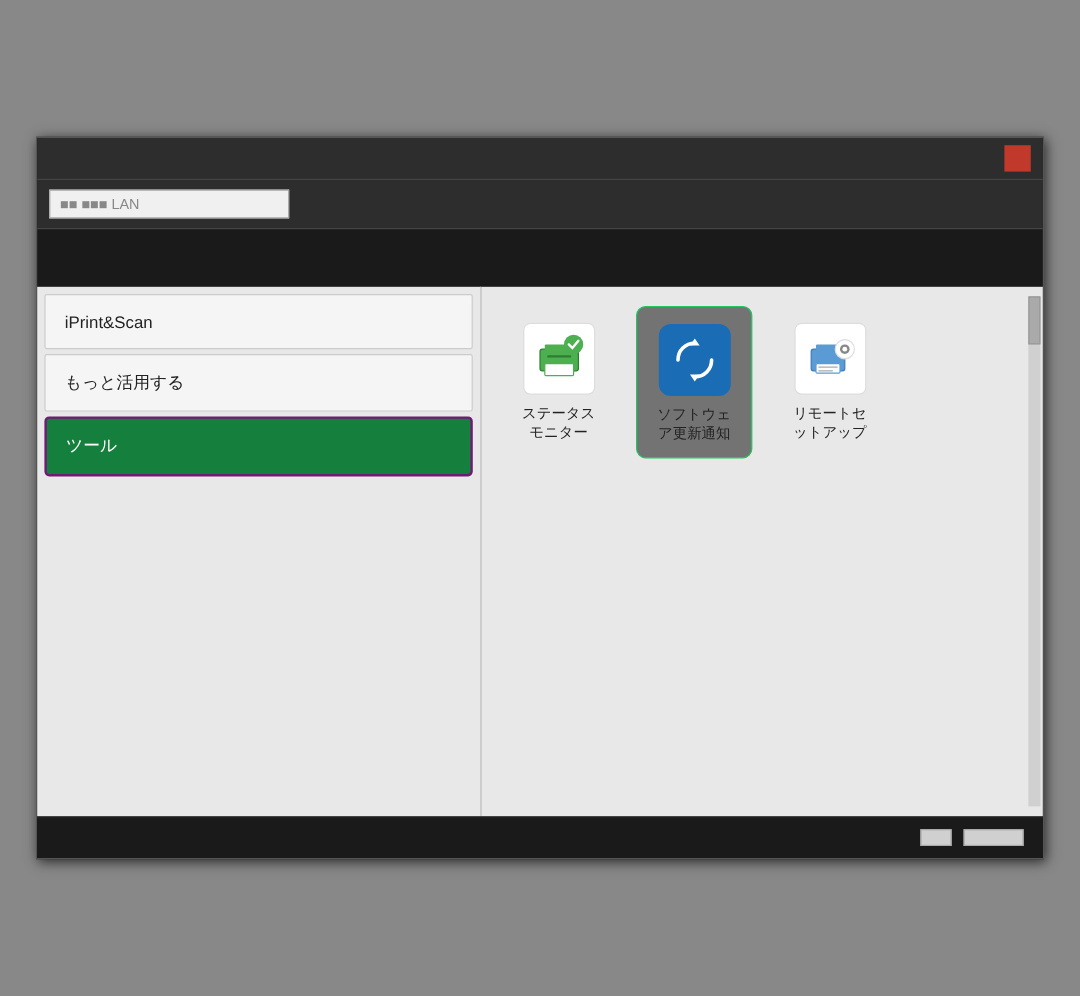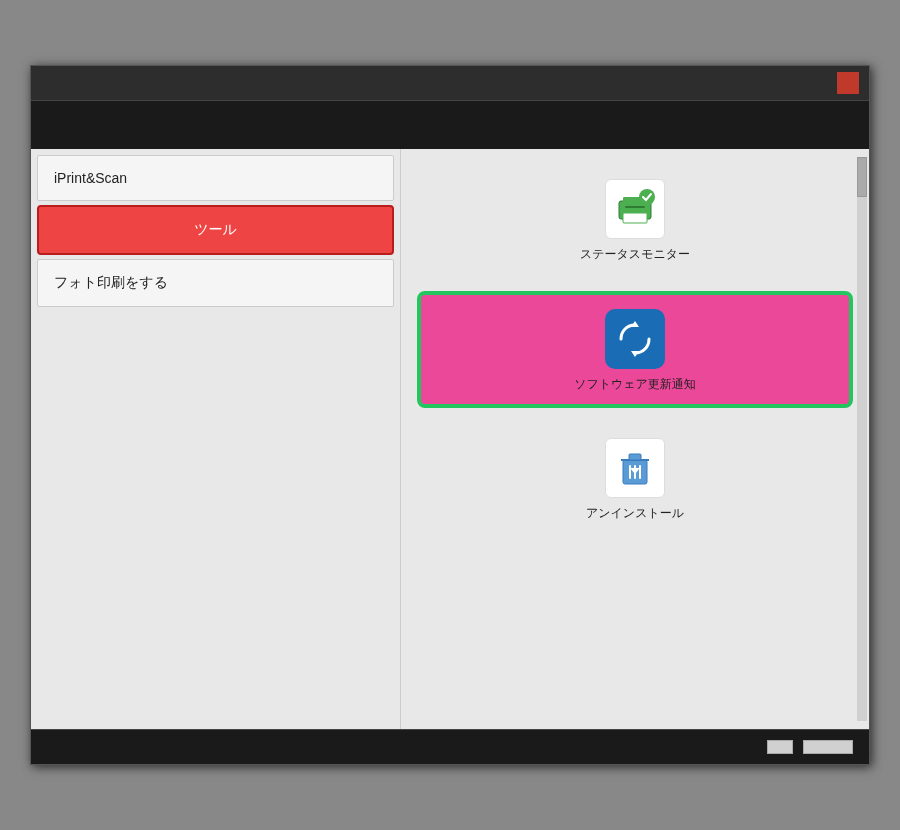--- a/index.html
+++ b/index.html
@@ -71,71 +71,70 @@
       position: absolute;
       right: 6px;
       top: 50%;
       transform: translateY(-50%);
       font-size: 10px;
       color: #555;
       pointer-events: none;
     }
     .main-content {
       display: flex;
-      height: 580px;
+      height: 441px;
       margin-top: 48px;
     }
     .sidebar {
       width: 370px;
       background: #e8e8e8;
       border-right: 1px solid #ccc;
       overflow-y: auto;
       padding: 6px 6px;
     }
     .sidebar-item {
       background: #f5f5f5;
       border: 1px solid #ccc;
       padding: 14px 16px;
       margin-bottom: 4px;
       cursor: pointer;
       font-size: 14px;
       color: #222;
       border-radius: 2px;
     }
     .sidebar-item.active {
-      background: #ef4444;
+      background: #15803d;
       color: white;
-      border: 2px solid #b91c1c;
+      border: 2px solid #701a75;
       border-radius: 4px;
-      text-align: center;
     }
     .content-panel {
       flex: 1;
       background: #e8e8e8;
       padding: 16px;
       overflow-y: auto;
       position: relative;
     }
     .icons-grid {
       display: grid;
-      grid-template-columns: 1fr;
+      grid-template-columns: 1fr 1fr 1fr 1fr;
       gap: 16px;
     }
     .icon-item {
       display: flex;
       flex-direction: column;
       align-items: center;
       padding: 12px;
       cursor: pointer;
       border-radius: 4px;
     }
     .icon-item.highlighted {
-      border: 4px solid #22c55e;
+      border: 1px solid #22c55e;
       border-radius: 8px;
-      background: #ec4899;
+      background: #737373;
     }
     .icon-box {
       width: 64px;
       height: 64px;
       display: flex;
       align-items: center;
       justify-content: center;
       margin-bottom: 6px;
       border-radius: 8px;
       overflow: hidden;
@@ -268,27 +267,35 @@
 <body>
 
 <div class="window">
 
   <div class="title-bar">
     <span style="width:22px;"></span>
     <span class="title-bar-text"></span>
     <button class="close-btn"></button>
   </div>
 
+  <div class="toolbar">
+    <div class="dropdown-wrapper">
+      <select class="dropdown">
+        <option>■■ ■■■ LAN</option>
+      </select>
+      <span class="dropdown-arrow"></span>
+    </div>
+  </div>
 
   <div class="main-content">
 
     <div class="sidebar" id="sidebar-container">
     <div class="sidebar-item">iPrint&amp;Scan</div>
+        <div class="sidebar-item">もっと活用する</div>
         <div class="sidebar-item active">ツール</div>
-        <div class="sidebar-item">フォト印刷をする</div>
       </div>
 
     <div class="content-panel">
       <div class="icons-grid" id="icons-grid-container">
       <div class="icon-item">
             <div class="icon-box">
               <div class="icon-status-monitor">
           <svg width="44" height="44" viewBox="0 0 44 44">
 
             <rect x="6" y="14" width="32" height="18" rx="2" fill="#4caf50" stroke="#2e7d32" stroke-width="1"></rect>
@@ -316,36 +323,37 @@
 
             <polygon points="22,4 18,10 26,10" fill="white"></polygon>
             <polygon points="22,40 18,34 26,34" fill="white"></polygon>
           </svg>
         </div>
             </div>
             <span class="icon-label">ソフトウェア更新通知</span>
           </div>
           <div class="icon-item">
             <div class="icon-box">
-              <div class="icon-uninstall">
+              <div class="icon-remote-setup">
           <svg width="44" height="44" viewBox="0 0 44 44">
 
-            <rect x="10" y="14" width="24" height="24" rx="2" fill="#5b9bd5" stroke="#3a7abf" stroke-width="1"></rect>
-            <line x1="8" y1="14" x2="36" y2="14" stroke="#3a7abf" stroke-width="2"></line>
-            <rect x="16" y="8" width="12" height="6" rx="1" fill="#5b9bd5" stroke="#3a7abf" stroke-width="1"></rect>
-
-            <line x1="17" y1="20" x2="17" y2="32" stroke="white" stroke-width="2" stroke-linecap="round"></line>
-            <line x1="22" y1="20" x2="22" y2="32" stroke="white" stroke-width="2" stroke-linecap="round"></line>
-            <line x1="27" y1="20" x2="27" y2="32" stroke="white" stroke-width="2" stroke-linecap="round"></line>
-
-            <polygon points="22,28 17,22 27,22" fill="white"></polygon>
+            <rect x="6" y="14" width="28" height="18" rx="2" fill="#5b9bd5" stroke="#3a7abf" stroke-width="1"></rect>
+            <rect x="10" y="10" width="20" height="8" rx="1" fill="#5b9bd5"></rect>
+            <rect x="10" y="26" width="20" height="8" rx="1" fill="#fff" stroke="#5b9bd5" stroke-width="1"></rect>
+
+            <line x1="12" y1="29" x2="28" y2="29" stroke="#aaa" stroke-width="1"></line>
+            <line x1="12" y1="32" x2="24" y2="32" stroke="#aaa" stroke-width="1"></line>
+
+            <circle cx="34" cy="14" r="8" fill="#fff" stroke="#ddd" stroke-width="1"></circle>
+            <circle cx="34" cy="14" r="4" fill="#888"></circle>
+            <circle cx="34" cy="14" r="2" fill="#fff"></circle>
           </svg>
         </div>
             </div>
-            <span class="icon-label">アンインストール</span>
+            <span class="icon-label">リモートセットアップ</span>
           </div>
         </div>
       <div class="scrollbar-track">
         <div class="scrollbar-thumb"></div>
       </div>
     </div>
   </div>
 
   <div class="footer">
     <span class="brother-logo"></span>

